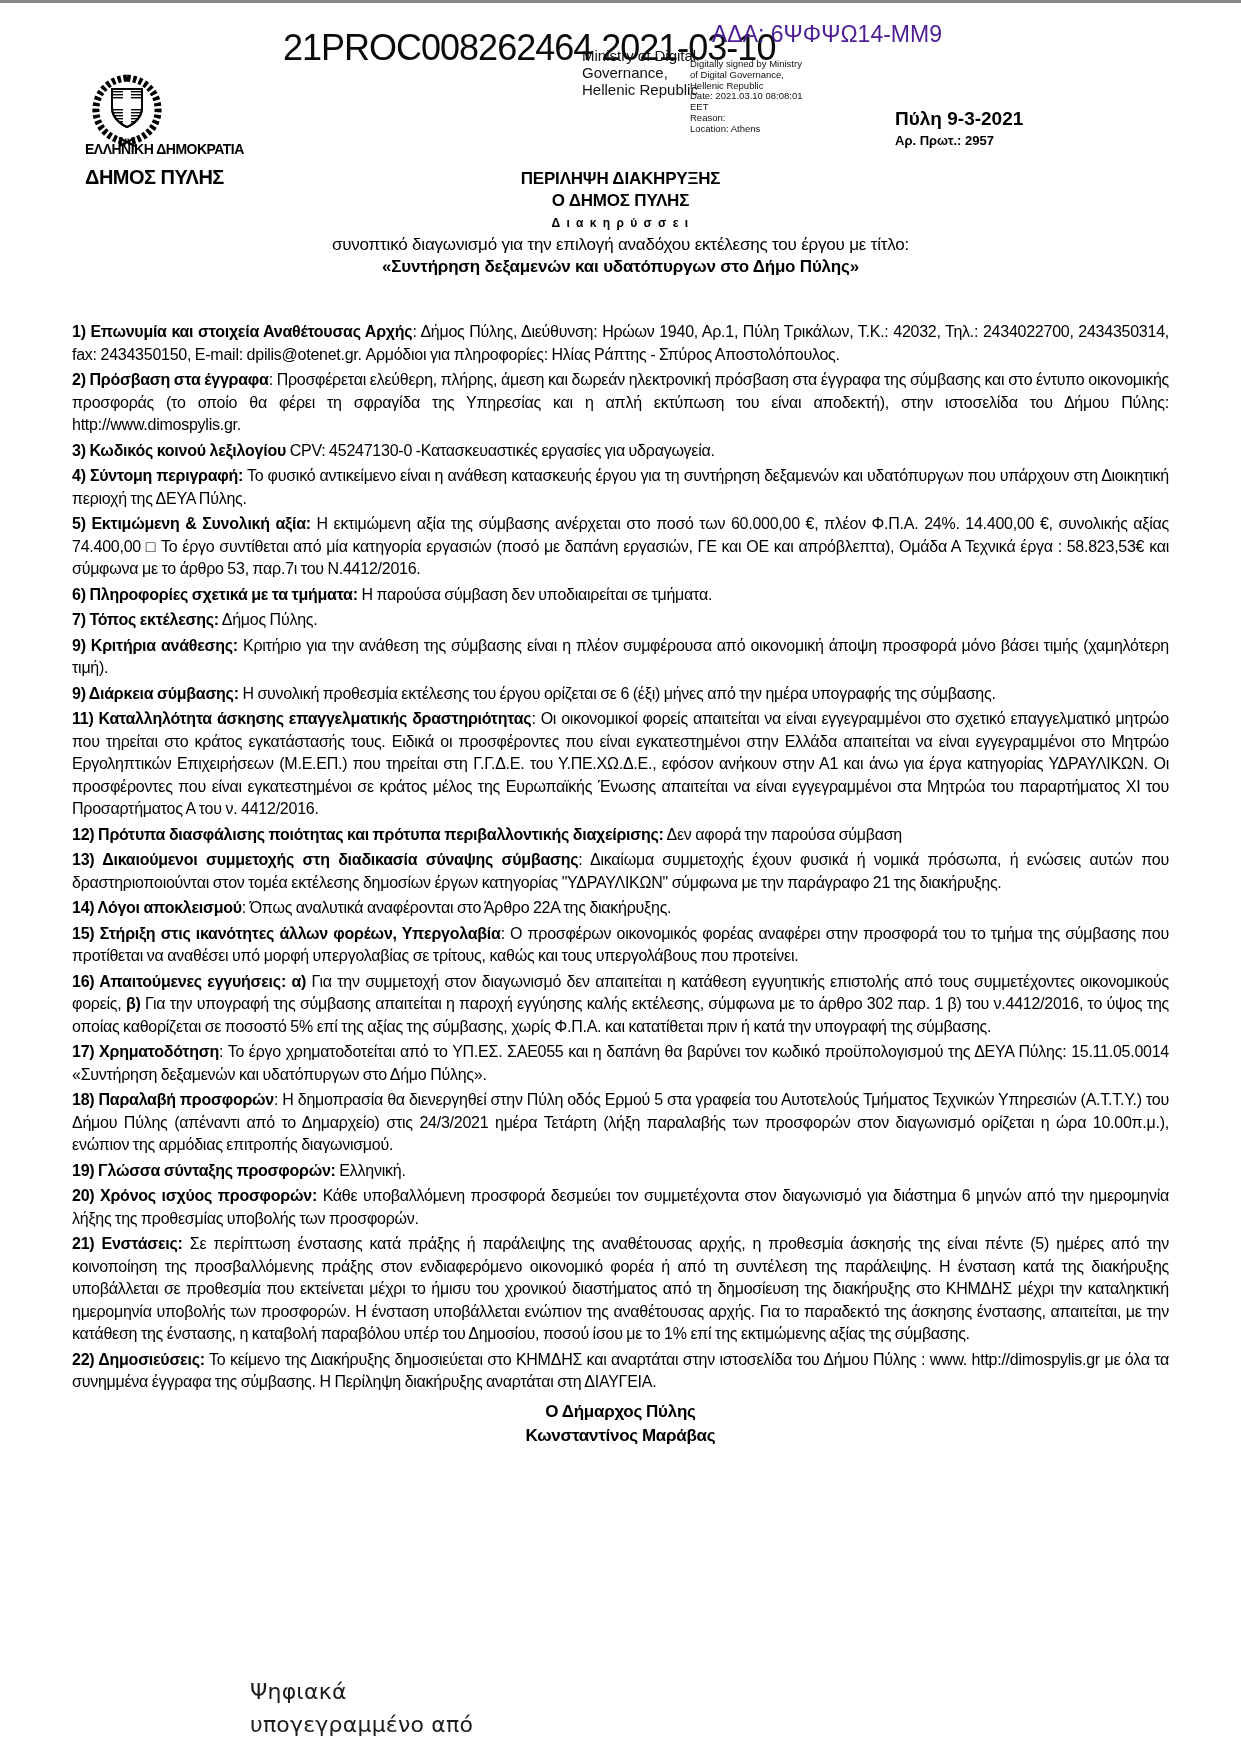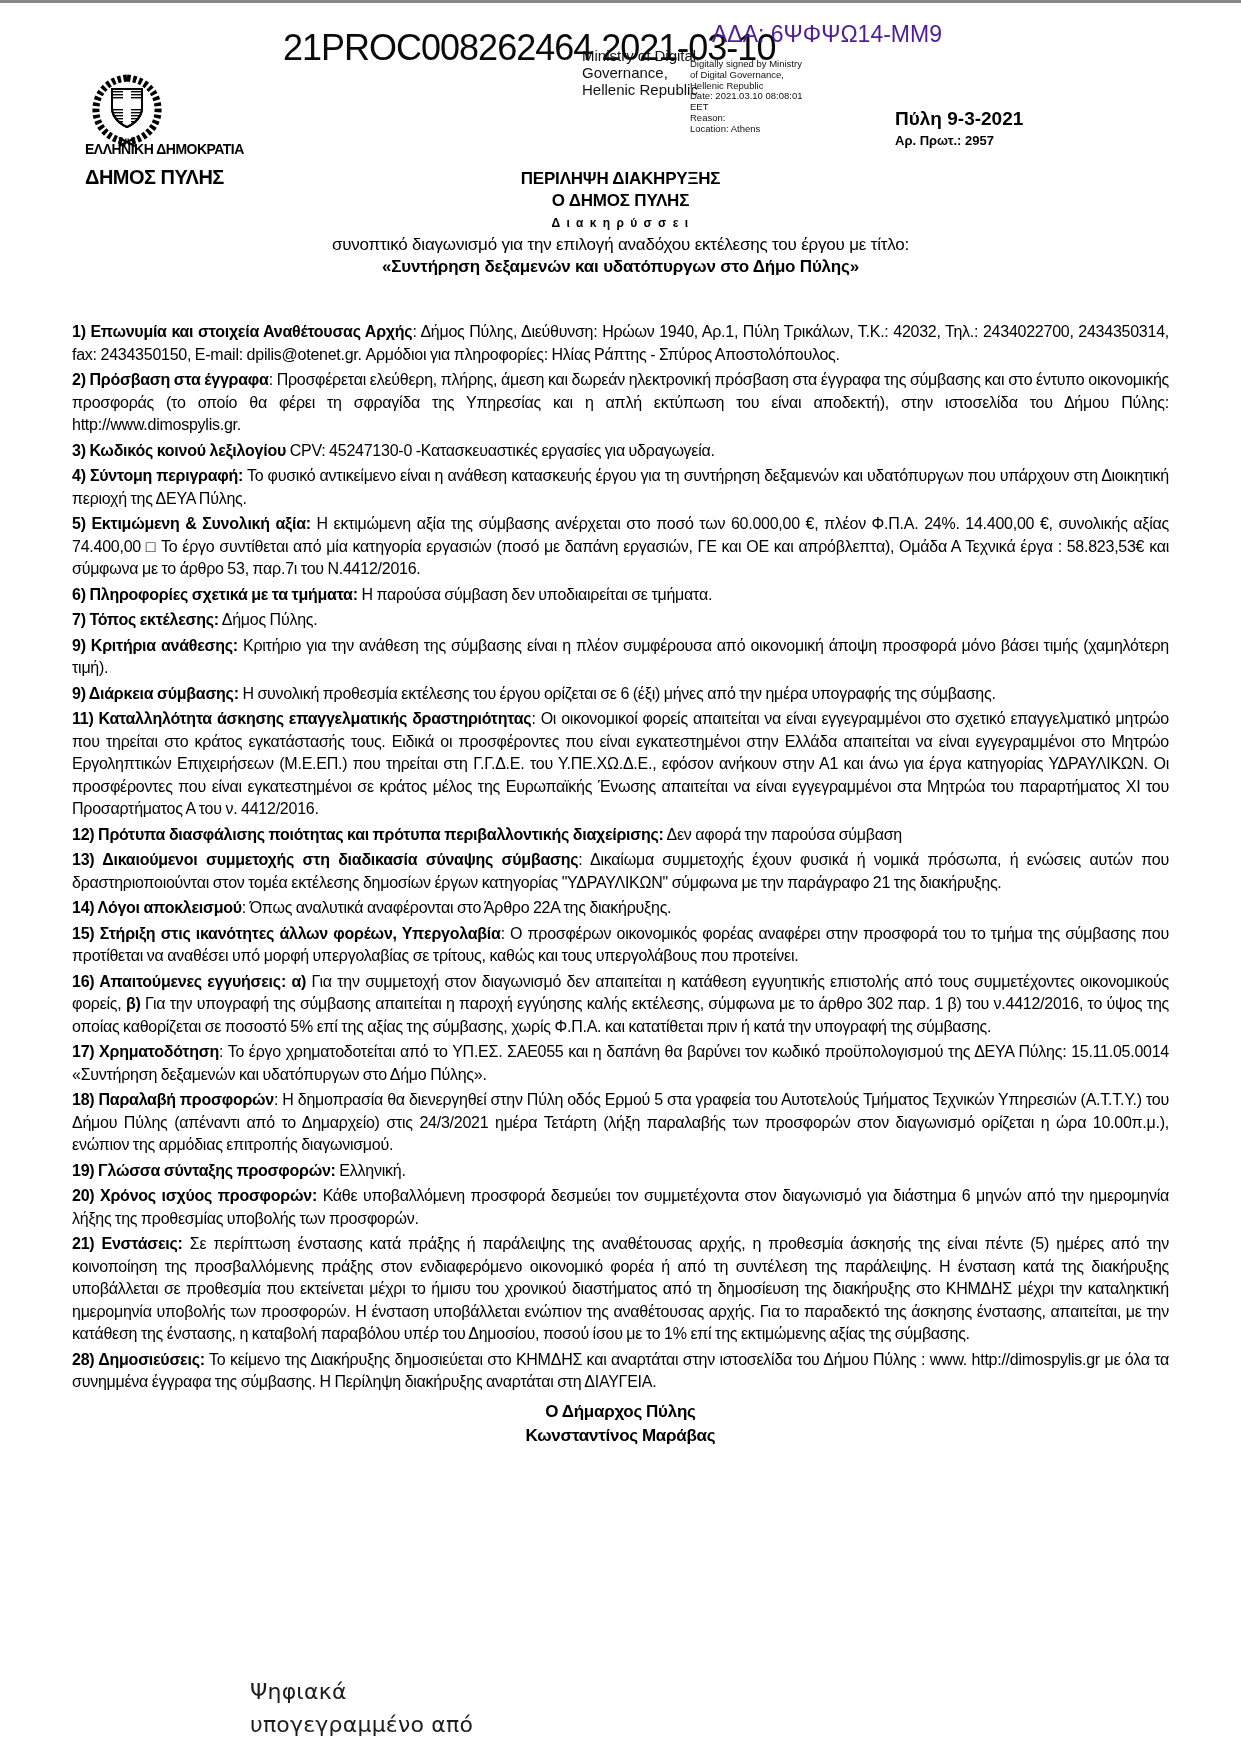--- a/index.html
+++ b/index.html
@@ -124,21 +124,21 @@
         <p class="sec"><span class="b">12) Πρότυπα διασφάλισης ποιότητας και πρότυπα περιβαλλοντικής διαχείρισης:</span><span> Δεν αφορά την παρούσα σύμβαση</span></p>
         <p class="sec"><span class="b">13) Δικαιούμενοι συμμετοχής στη διαδικασία σύναψης σύμβασης</span><span>: Δικαίωμα συμμετοχής έχουν φυσικά ή νομικά πρόσωπα, ή ενώσεις αυτών που δραστηριοποιούνται στον τομέα εκτέλεσης δημοσίων έργων κατηγορίας "ΥΔΡΑΥΛΙΚΩΝ" σύμφωνα με την παράγραφο 21 της διακήρυξης.</span></p>
         <p class="sec"><span class="b">14) Λόγοι αποκλεισμού</span><span>: Όπως αναλυτικά αναφέρονται στο Άρθρο 22Α της διακήρυξης.</span></p>
         <p class="sec"><span class="b">15) Στήριξη στις ικανότητες άλλων φορέων, Υπεργολαβία</span><span>: Ο προσφέρων οικονομικός φορέας αναφέρει στην προσφορά του το τμήμα της σύμβασης που προτίθεται να αναθέσει υπό μορφή υπεργολαβίας σε τρίτους, καθώς και τους υπεργολάβους που προτείνει.</span></p>
         <p class="sec"><span class="b">16) Απαιτούμενες εγγυήσεις: α)</span><span> Για την συμμετοχή στον διαγωνισμό δεν απαιτείται η κατάθεση εγγυητικής επιστολής από τους συμμετέχοντες οικονομικούς φορείς, </span><span class="b">β)</span><span> Για την υπογραφή της σύμβασης απαιτείται η παροχή εγγύησης καλής εκτέλεσης, σύμφωνα με το άρθρο 302 παρ. 1 β) του ν.4412/2016, το ύψος της οποίας καθορίζεται σε ποσοστό 5% επί της αξίας της σύμβασης, χωρίς Φ.Π.Α. και κατατίθεται πριν ή κατά την υπογραφή της σύμβασης.</span></p>
         <p class="sec"><span class="b">17) Χρηματοδότηση</span><span>: Το έργο χρηματοδοτείται από το ΥΠ.ΕΣ. ΣΑΕ055 και η δαπάνη θα βαρύνει τον κωδικό προϋπολογισμού της ΔΕΥΑ Πύλης: 15.11.05.0014 «Συντήρηση δεξαμενών και υδατόπυργων στο Δήμο Πύλης».</span></p>
         <p class="sec"><span class="b">18) Παραλαβή προσφορών</span><span>: Η δημοπρασία θα διενεργηθεί στην Πύλη οδός Ερμού 5 στα γραφεία του Αυτοτελούς Τμήματος Τεχνικών Υπηρεσιών (Α.Τ.Τ.Υ.) του Δήμου Πύλης (απέναντι από το Δημαρχείο) στις 24/3/2021 ημέρα Τετάρτη (λήξη παραλαβής των προσφορών στον διαγωνισμό ορίζεται η ώρα 10.00π.μ.), ενώπιον  της αρμόδιας επιτροπής διαγωνισμού.</span></p>
         <p class="sec"><span class="b">19) Γλώσσα σύνταξης προσφορών:</span><span> Ελληνική.</span></p>
         <p class="sec"><span class="b">20) Χρόνος ισχύος προσφορών:</span><span> Κάθε υποβαλλόμενη προσφορά δεσμεύει τον συμμετέχοντα στον διαγωνισμό για διάστημα 6 μηνών από την ημερομηνία λήξης της προθεσμίας υποβολής των προσφορών.</span></p>
         <p class="sec"><span class="b">21) Ενστάσεις:</span><span> Σε περίπτωση ένστασης κατά πράξης ή παράλειψης της αναθέτουσας αρχής, η προθεσμία άσκησής της είναι πέντε (5) ημέρες από την κοινοποίηση της προσβαλλόμενης πράξης στον ενδιαφερόμενο οικονομικό φορέα ή από τη συντέλεση της παράλειψης. Η ένσταση κατά της διακήρυξης υποβάλλεται σε προθεσμία που εκτείνεται μέχρι το ήμισυ του χρονικού διαστήματος από τη δημοσίευση της διακήρυξης στο ΚΗΜΔΗΣ μέχρι την καταληκτική ημερομηνία υποβολής των προσφορών. Η ένσταση υποβάλλεται ενώπιον της αναθέτουσας αρχής. Για το παραδεκτό της άσκησης ένστασης, απαιτείται, με την κατάθεση της ένστασης, η καταβολή παραβόλου υπέρ του Δημοσίου, ποσού ίσου με το 1% επί της εκτιμώμενης αξίας της σύμβασης.</span></p>
-        <p class="sec"><span class="b">28) Δημοσιεύσεις:</span><span> Το κείμενο της Διακήρυξης δημοσιεύεται στο ΚΗΜΔΗΣ και αναρτάται στην ιστοσελίδα του Δήμου Πύλης : www. http://dimospylis.gr με όλα τα συνημμένα έγγραφα της σύμβασης. Η Περίληψη διακήρυξης αναρτάται στη ΔΙΑΥΓΕΙΑ.</span></p>
+        <p class="sec"><span class="b">22) Δημοσιεύσεις:</span><span> Το κείμενο της Διακήρυξης δημοσιεύεται στο ΚΗΜΔΗΣ και αναρτάται στην ιστοσελίδα του Δήμου Πύλης : www. http://dimospylis.gr με όλα τα συνημμένα έγγραφα της σύμβασης. Η Περίληψη διακήρυξης αναρτάται στη ΔΙΑΥΓΕΙΑ.</span></p>
       </div>
     <div class="signer">
       <div>Ο Δήμαρχος Πύλης</div>
       <div>Κωνσταντίνος Μαράβας</div>
     </div>
   </div>
 
   <div class="stamp">Ψηφιακά
 υπογεγραμμένο από</div>
 

